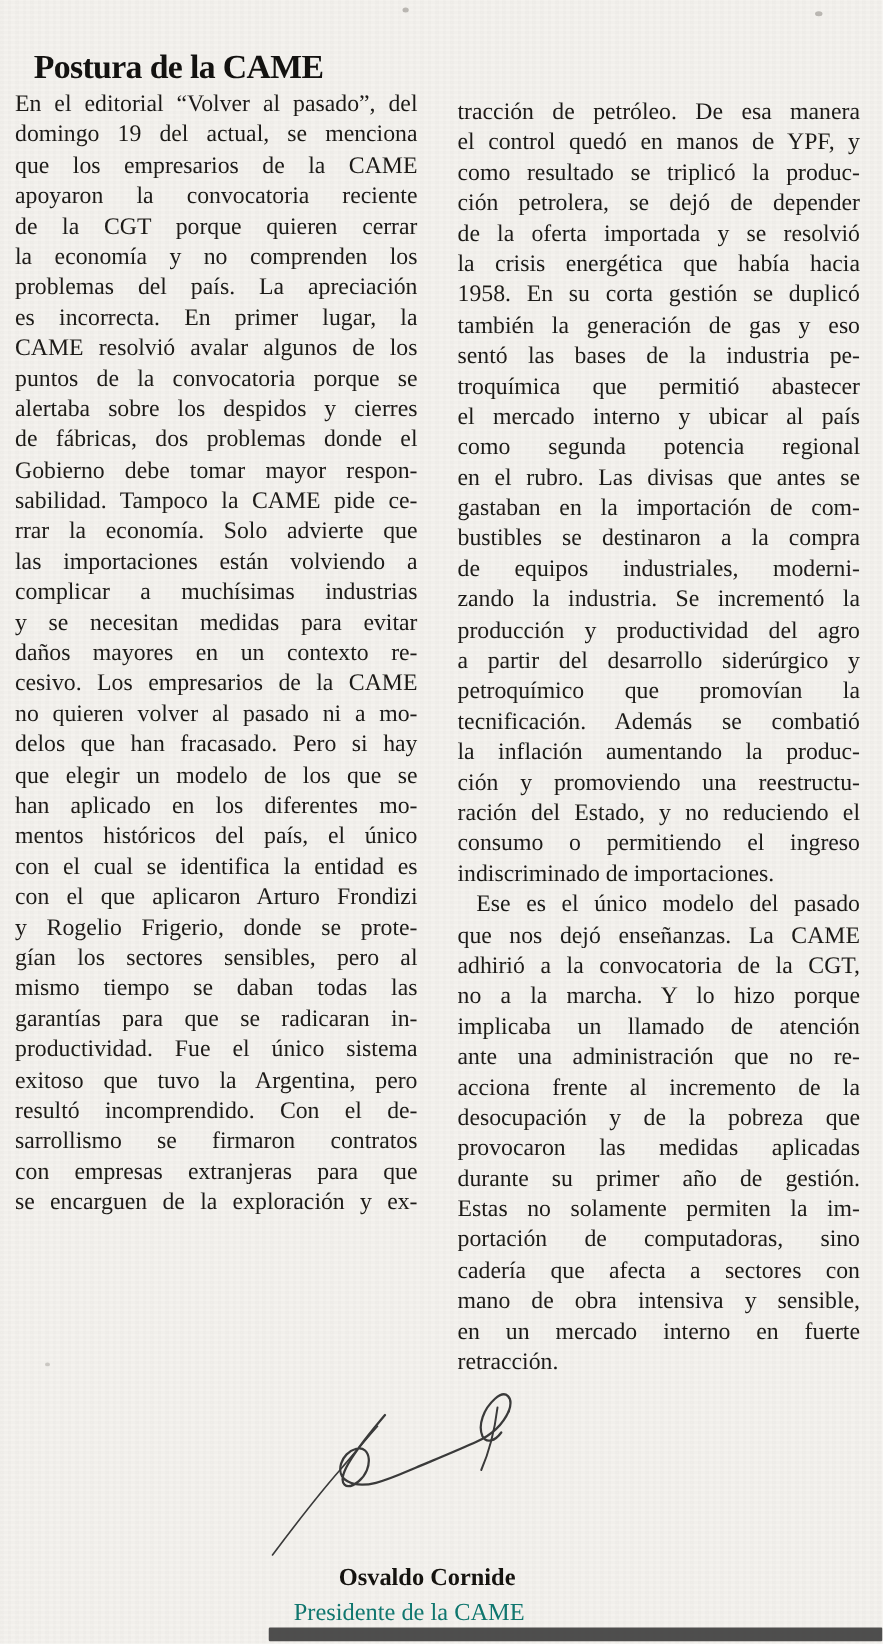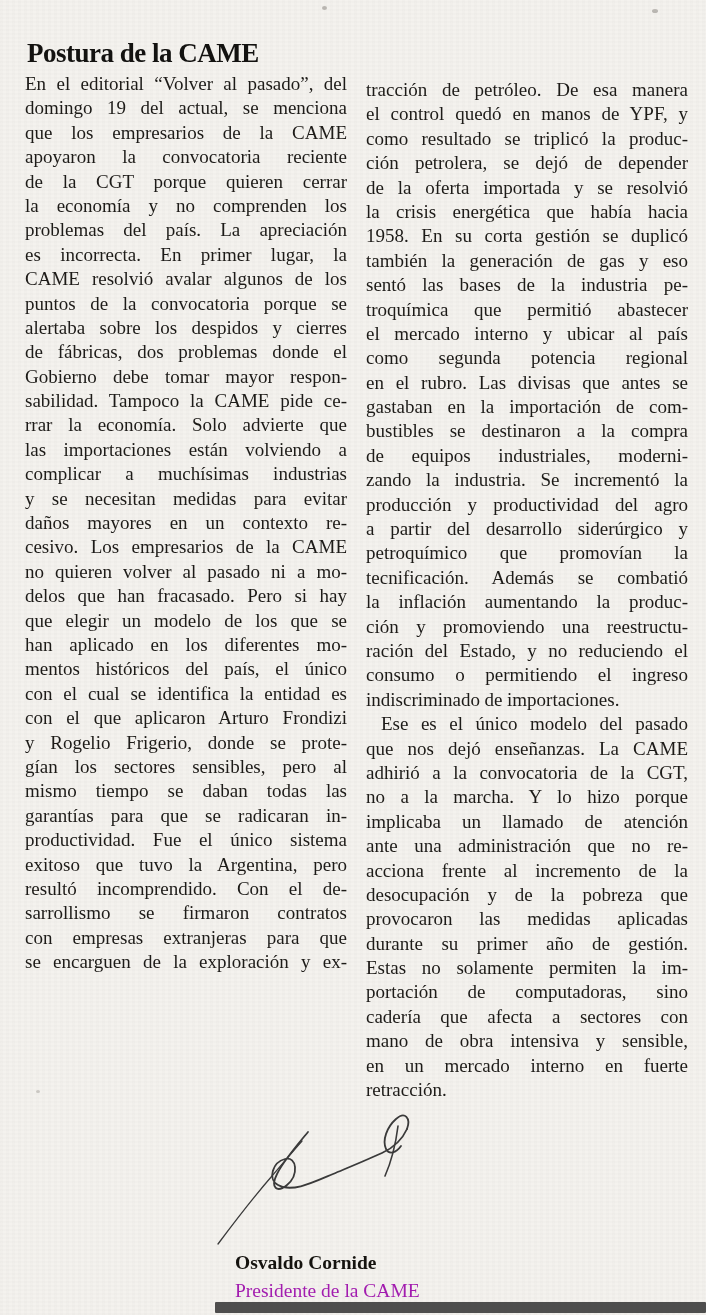--- a/index.html
+++ b/index.html
@@ -22,36 +22,36 @@
   .headline{
     position:absolute;left:27px;top:20px;width:360px;
     font-size:27px;font-weight:700;letter-spacing:-0.5px;
     color:#131210;white-space:nowrap;
   }
   .col{
     position:absolute;width:322px;
     font-size:19px;line-height:24.4px;
     overflow:hidden;
   }
-  #col-left{left:25px;top:72px;height:930px;}
+  #col-left{left:12px;top:72px;height:930px;}
   #col-right{left:366px;top:38px;height:1055px;margin-top:40px;}
   .tline{
     height:24.4px;overflow:hidden;
     text-align:justify;
     -moz-text-align-last:justify;
     text-align-last:justify;
     word-spacing:-0.2px;
   }
   .tline.flush{text-align-last:left;-moz-text-align-last:left;}
   .tline.indent{text-indent:15px;}
   .signature{position:absolute;left:212px;top:1096px;width:228px;height:152px;}
   .signature svg{width:100%;height:100%;}
   .byline{position:absolute;left:235px;top:1249px;font-size:19.5px;line-height:28px;}
-  .byline .name{font-weight:700;color:#15130f;}
-  .byline .role{font-weight:400;color:#a21caf;}
+  .byline .name{font-weight:700;color:#15130f;margin-left:36px;}
+  .byline .role{font-weight:400;color:#0f766e;}
   .scan-bar{
     position:absolute;left:215px;top:1302px;width:491px;height:11px;
     background:#3c3c3c;opacity:0.9;border-radius:1px;
   }
   .speck{position:absolute;background:#b9b6b1;border-radius:50%;}
   .speck.s1{left:322px;top:6px;width:5px;height:4px;}
   .speck.s2{left:652px;top:9px;width:6px;height:4px;}
   .speck.s3{left:36px;top:1090px;width:4px;height:3px;opacity:.7;}
 </style>
 </head>

